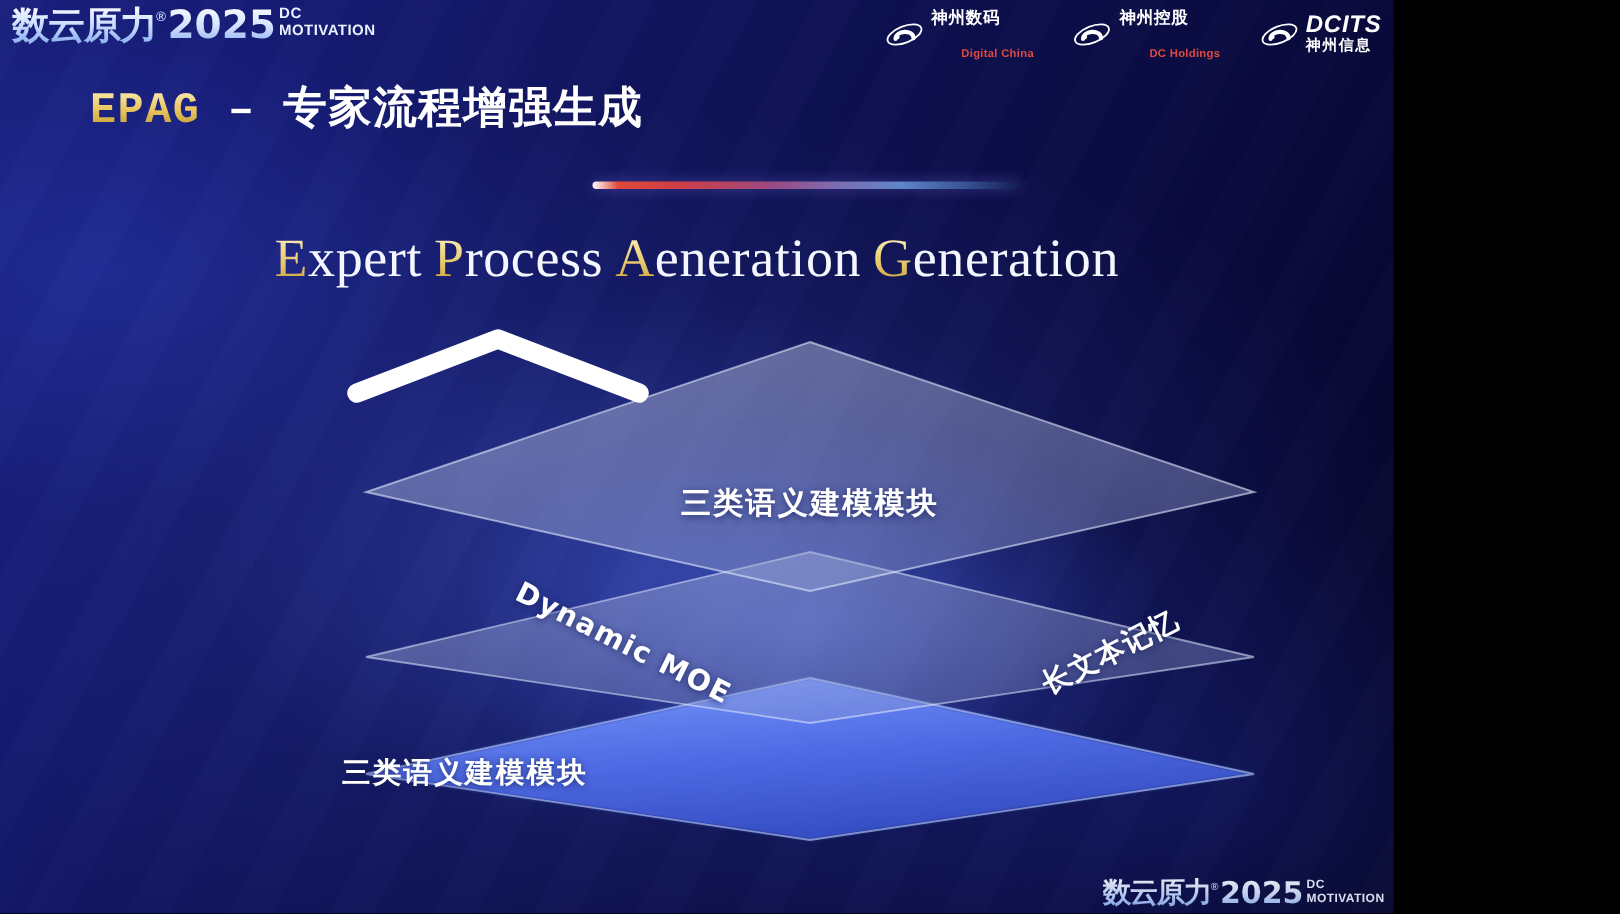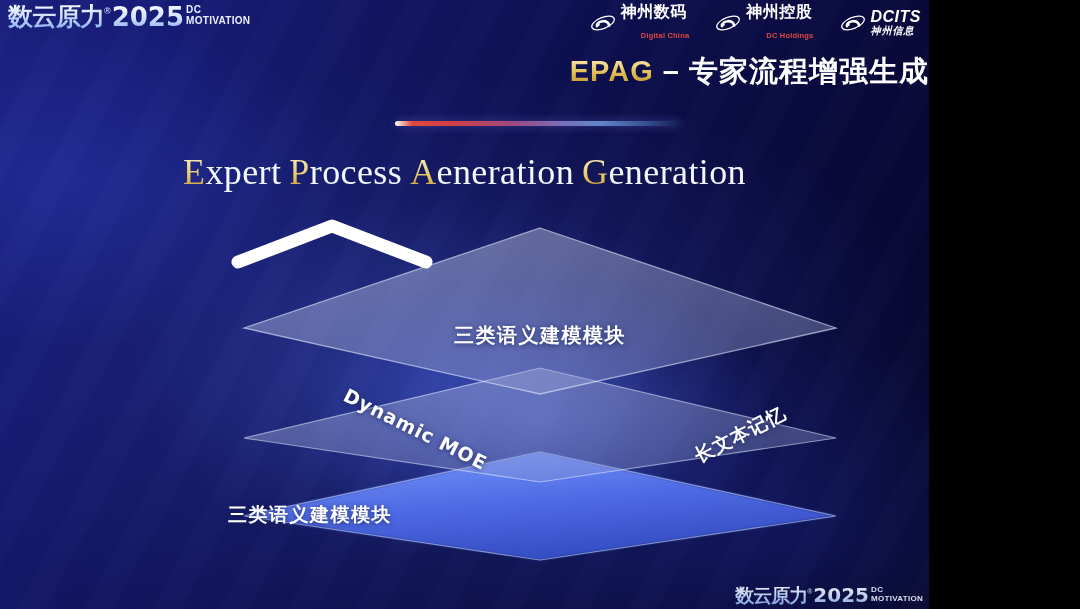--- a/index.html
+++ b/index.html
@@ -51,29 +51,29 @@
     font-family:"DejaVu Sans","Liberation Sans",sans-serif;
     font-weight:bold;font-size:23px;color:#ffffff;letter-spacing:0.5px;
     text-shadow:0 1px 3px rgba(0,0,0,.55);
   }
 
   
   .logos{position:absolute;right:8px;top:5px;display:flex;gap:26px;align-items:center;}
   .logo{display:flex;align-items:center;gap:5px;}
   .swirl{width:26px;height:24px;flex:none;}
   .logo-txt{line-height:1;}
-  .logo-cn{display:block;font-family:"DejaVu Sans","Liberation Sans",sans-serif;font-weight:bold;font-size:16px;color:#ffffff;letter-spacing:.5px;line-height:13px;}
+  .logo-cn{display:block;font-family:"DejaVu Sans","Liberation Sans",sans-serif;font-weight:bold;font-size:11px;color:#ffffff;letter-spacing:.5px;line-height:13px;}
   .logo-en{display:block;font-size:7.5px;font-weight:bold;color:#e0493f;letter-spacing:.2px;line-height:9px;margin-top:13px;padding-left:20px;}
   .logo-big-en{display:block;font-family:Liberation Sans, sans-serif;font-weight:bold;font-size:16px;color:#ffffff;letter-spacing:.5px;line-height:16px;font-style:italic;}
-  .logo-sub-cn{display:block;font-family:"DejaVu Sans","Liberation Sans",sans-serif;font-weight:bold;font-size:10px;color:#ffffff;letter-spacing:1px;line-height:12px;font-style:italic;}
+  .logo-sub-cn{display:block;font-family:"DejaVu Sans","Liberation Sans",sans-serif;font-weight:bold;font-size:10px;color:#ffffff;letter-spacing:1px;line-height:12px;}
 
   
   .headline{
-    position:absolute;left:0;right:0;top:52px;text-align:right;
-    font-family:Liberation Sans, sans-serif;
+    position:absolute;left:0;right:0;top:52px;text-align:left;
+    font-family:Liberation Mono, monospace;
     font-weight:bold;font-size:29px;letter-spacing:1px;
     white-space:nowrap;
     padding-left:60px;
   }
   .headline .gold{
     background:linear-gradient(180deg,#fff4c2 0%,#e8c661 48%,#b88e24 100%);
     -webkit-background-clip:text;background-clip:text;color:transparent;
   }
   .headline .wht{color:#ffffff;}
 

